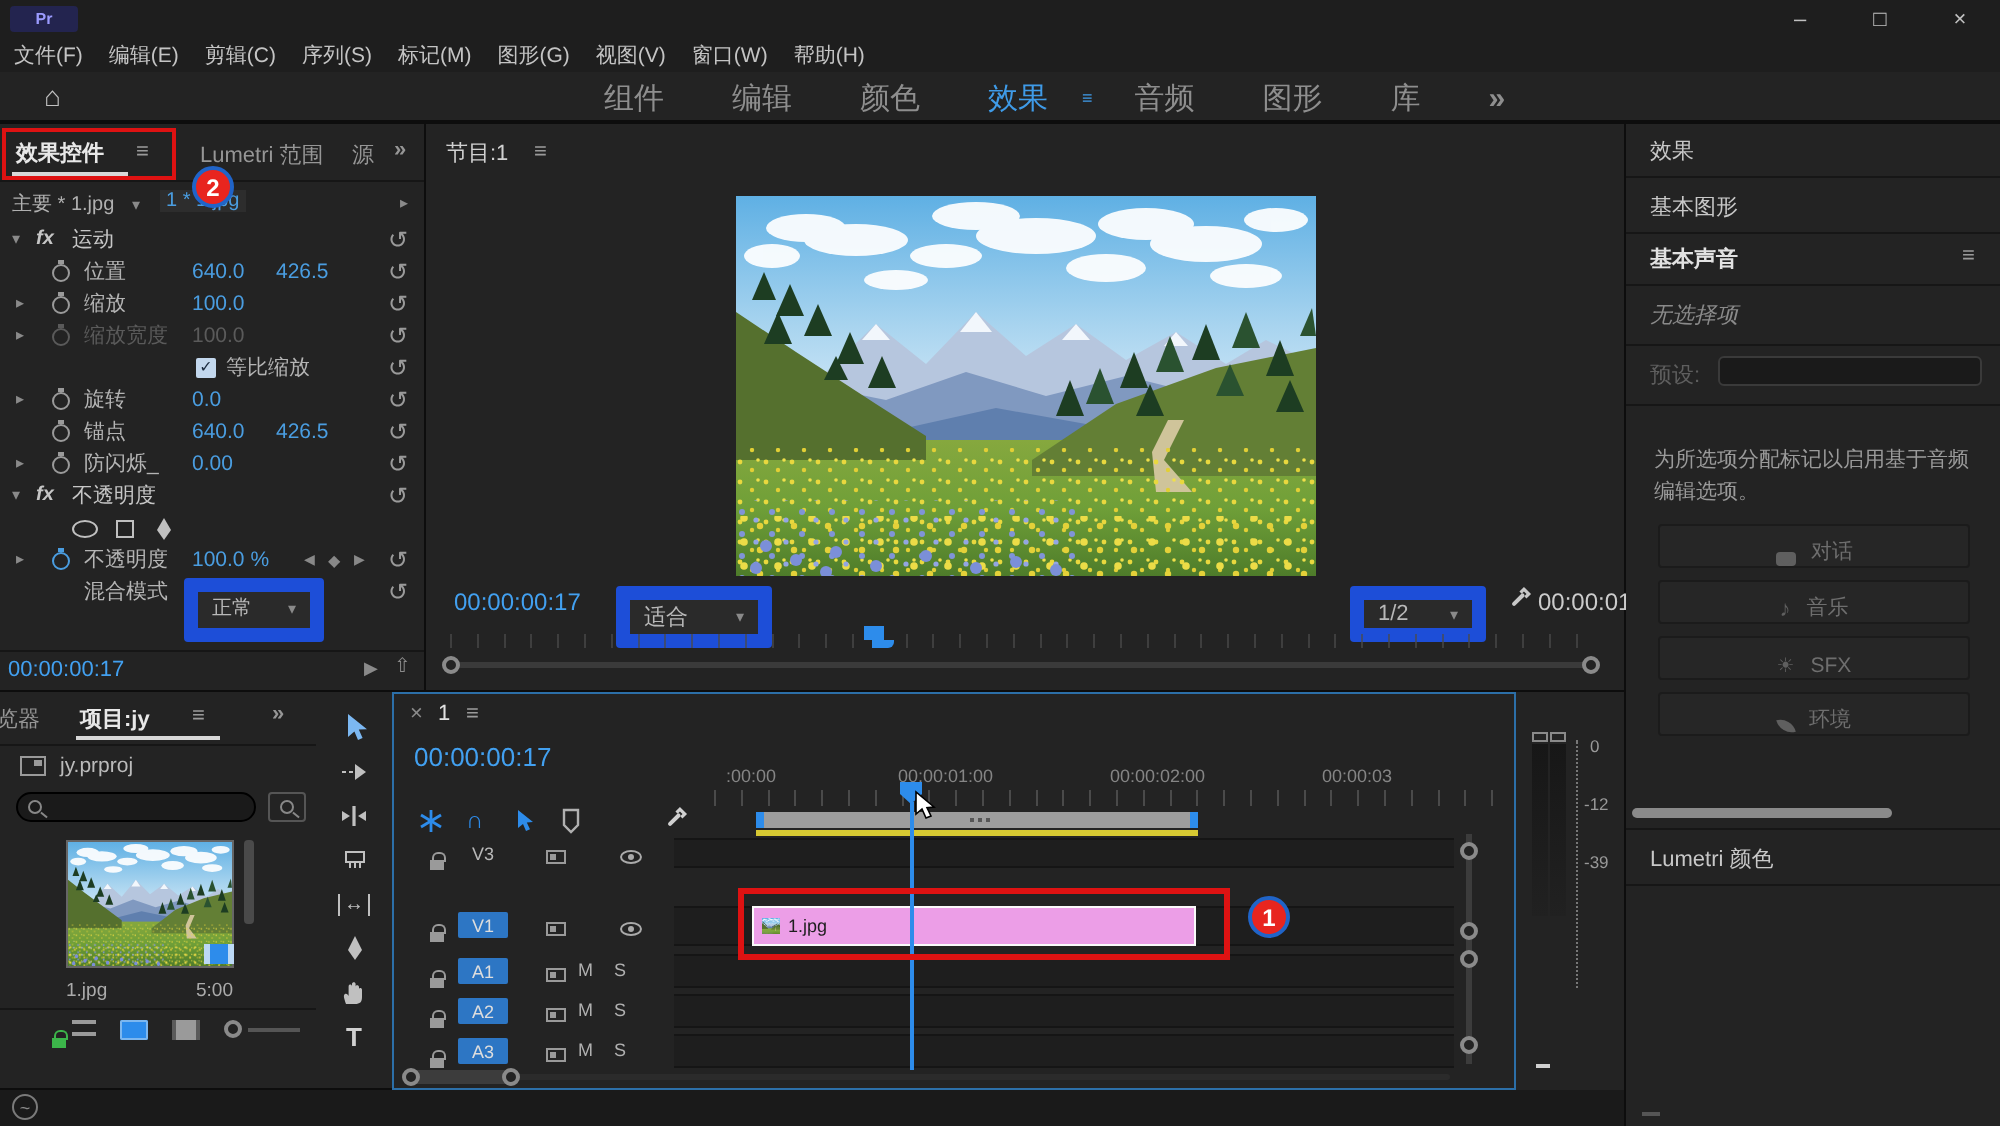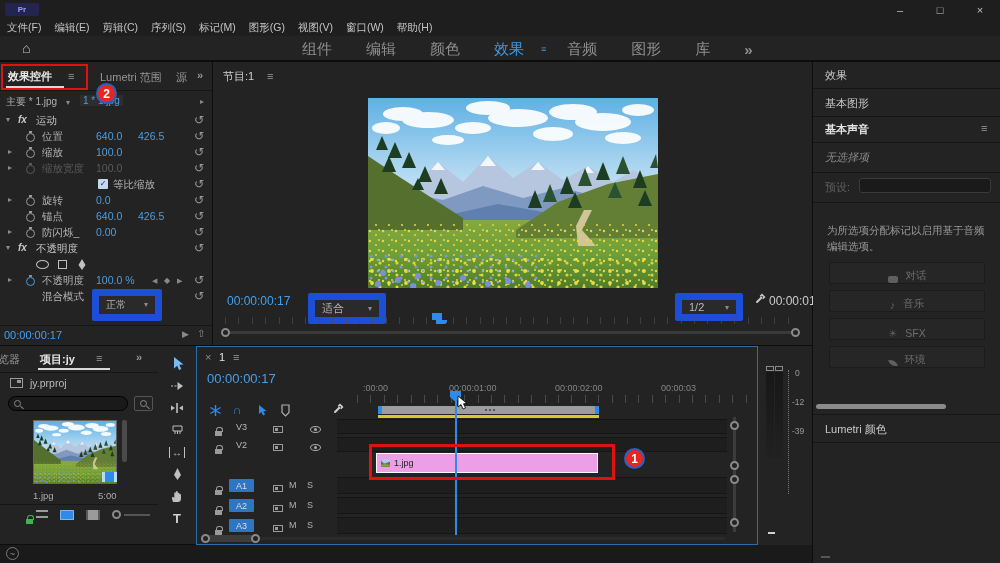--- a/index.html
+++ b/index.html
@@ -501,26 +501,26 @@
         </g>
       </svg>
 
     <div class="abs" style="left:0;top:72px;width:560px;height:15px">
       <span class="lock at" style="left:18px;top:7px"></span>
       <span class="tchip plain at" style="left:32px;top:1px">V3</span>
       <span class="patch at" style="left:66px;top:4px"></span>
       <span class="eye at" style="left:90px;top:4px"></span>
       <div class="lane at" style="left:140px;width:390px;top:0;height:15px"></div>
     </div>
-    <div class="abs" style="left:0;top:90px;width:560px;height:15px">
-      <span class="lock at" style="left:18px;top:7px"></span>
-      <span class="tchip plain at" style="left:32px;top:1px">V2</span>
-      <span class="patch at" style="left:66px;top:4px"></span>
-      <span class="eye at" style="left:90px;top:4px"></span>
-      <div class="lane at" style="left:140px;width:390px;top:0;height:15px"></div>
+    <div class="abs" style="left:0;top:106px;width:560px;height:20px">
+      <span class="lock at" style="left:18px;top:9px"></span>
+      <span class="tchip blue at" style="left:32px;top:3px">V1</span>
+      <span class="patch at" style="left:66px;top:6px"></span>
+      <span class="eye at" style="left:90px;top:6px"></span>
+      <div class="lane at" style="left:140px;width:390px;top:0;height:20px"></div>
     </div>
     <div class="abs" style="left:0;top:130px;width:560px;height:17px">
       <span class="lock at" style="left:18px;top:8px"></span>
       <span class="tchip blue at" style="left:32px;top:2px">A1</span>
       <span class="patch at" style="left:66px;top:5px"></span>
       <span class="at" style="left:92px;color:#b0b0b0;font-size:9px">M</span>
       <span class="at" style="left:110px;color:#b0b0b0;font-size:9px">S</span>
       <span class="mic at" style="left:126px;top:3px"></span>
       <div class="lane at" style="left:140px;width:390px;top:0;height:17px"></div>
     </div>

